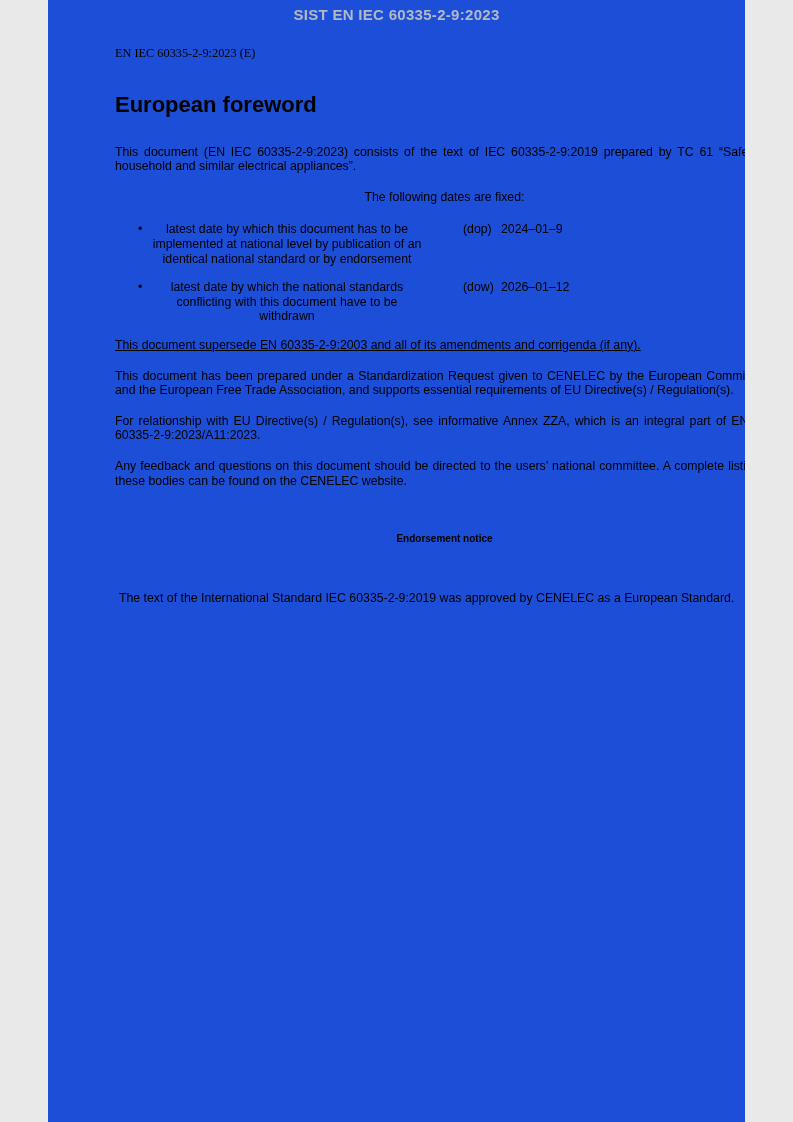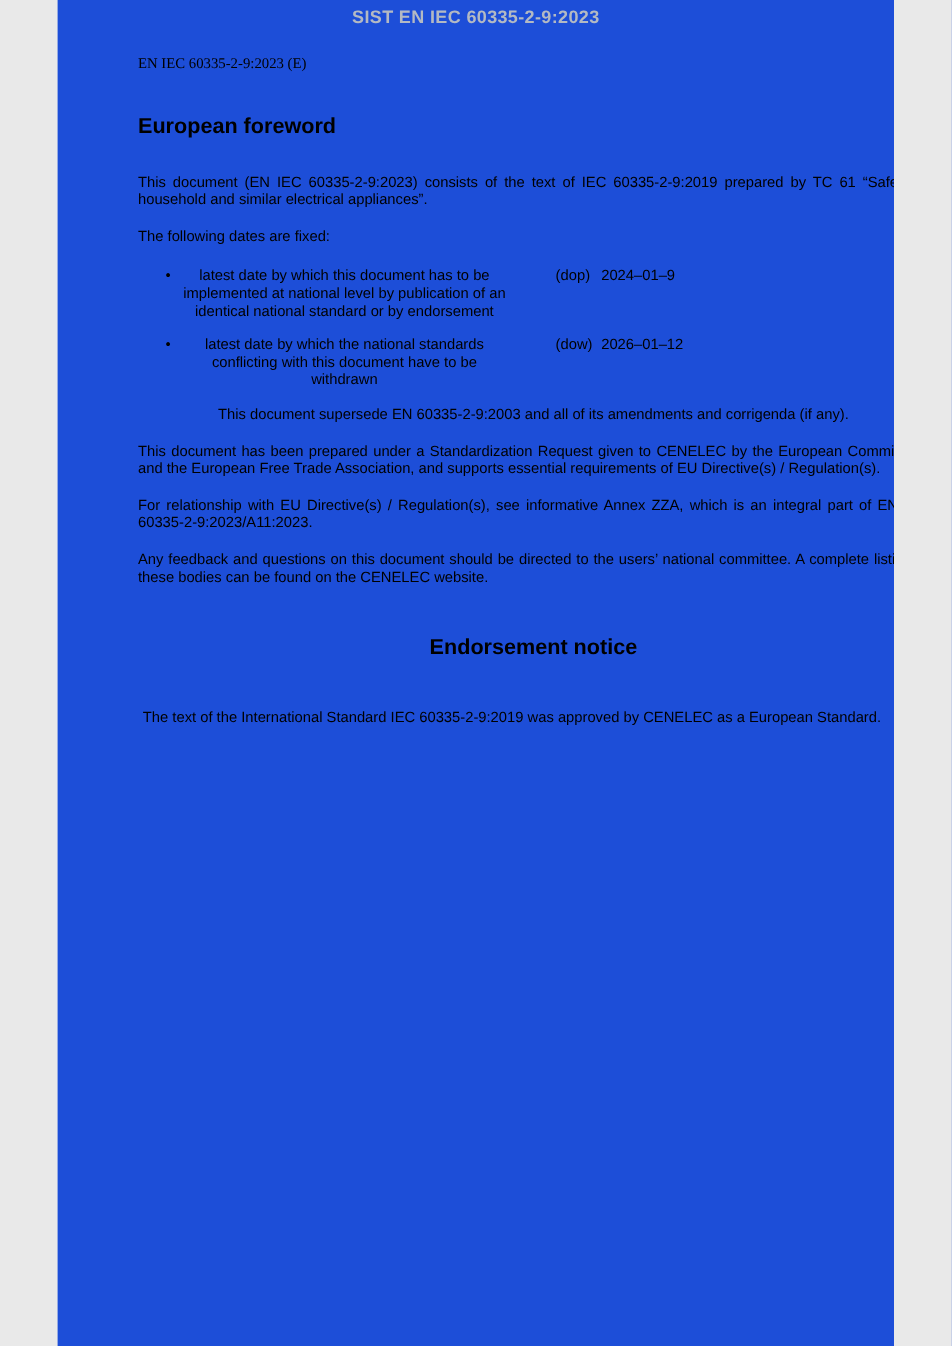--- a/index.html
+++ b/index.html
@@ -36,35 +36,37 @@
     left: 67px;
     width: 659px;
     font-size: 12.3px;
     line-height: 14.6px;
   }
   .doc-code {
     margin: 0 0 34px 0;
     font-family: Liberation Serif, serif;
   }
   h1.foreword-title {
-    font-size: 18px;
+    font-size: 22px;
     line-height: 20px;
     font-weight: bold;
     margin: 12px 0 30px 0;
   }
   p.para {
     margin: 0 0 16px 0;
     text-align: justify;
   }
   p.para-left {
     margin: 0 0 16px 0;
-    text-align: center;
+    text-align: left;
+    text-decoration: underline;
   }
   .dates-intro {
     margin: 0 0 18px 0;
+    text-align: center;
   }
   .dates-list {
     margin: 0 0 4px 0;
   }
   .date-item {
     display: grid;
     grid-template-columns: 13px 282px 68px 1fr;
     margin: 0 0 14px 23px;
     align-items: start;
   }
@@ -76,21 +78,21 @@
     padding-right: 10px;
   }
   .date-item .code {
     padding-left: 30px;
     white-space: nowrap;
   }
   .date-item .date-value {
     white-space: nowrap;
   }
   h2.endorsement-title {
-    font-size: 18px;
+    font-size: 10px;
     font-weight: bold;
     text-align: center;
     margin: 44px 0 44px 0;
   }
   .endorsement-para {
     margin: 4px;
     text-align: left;
   }
 </style>
 </head>

